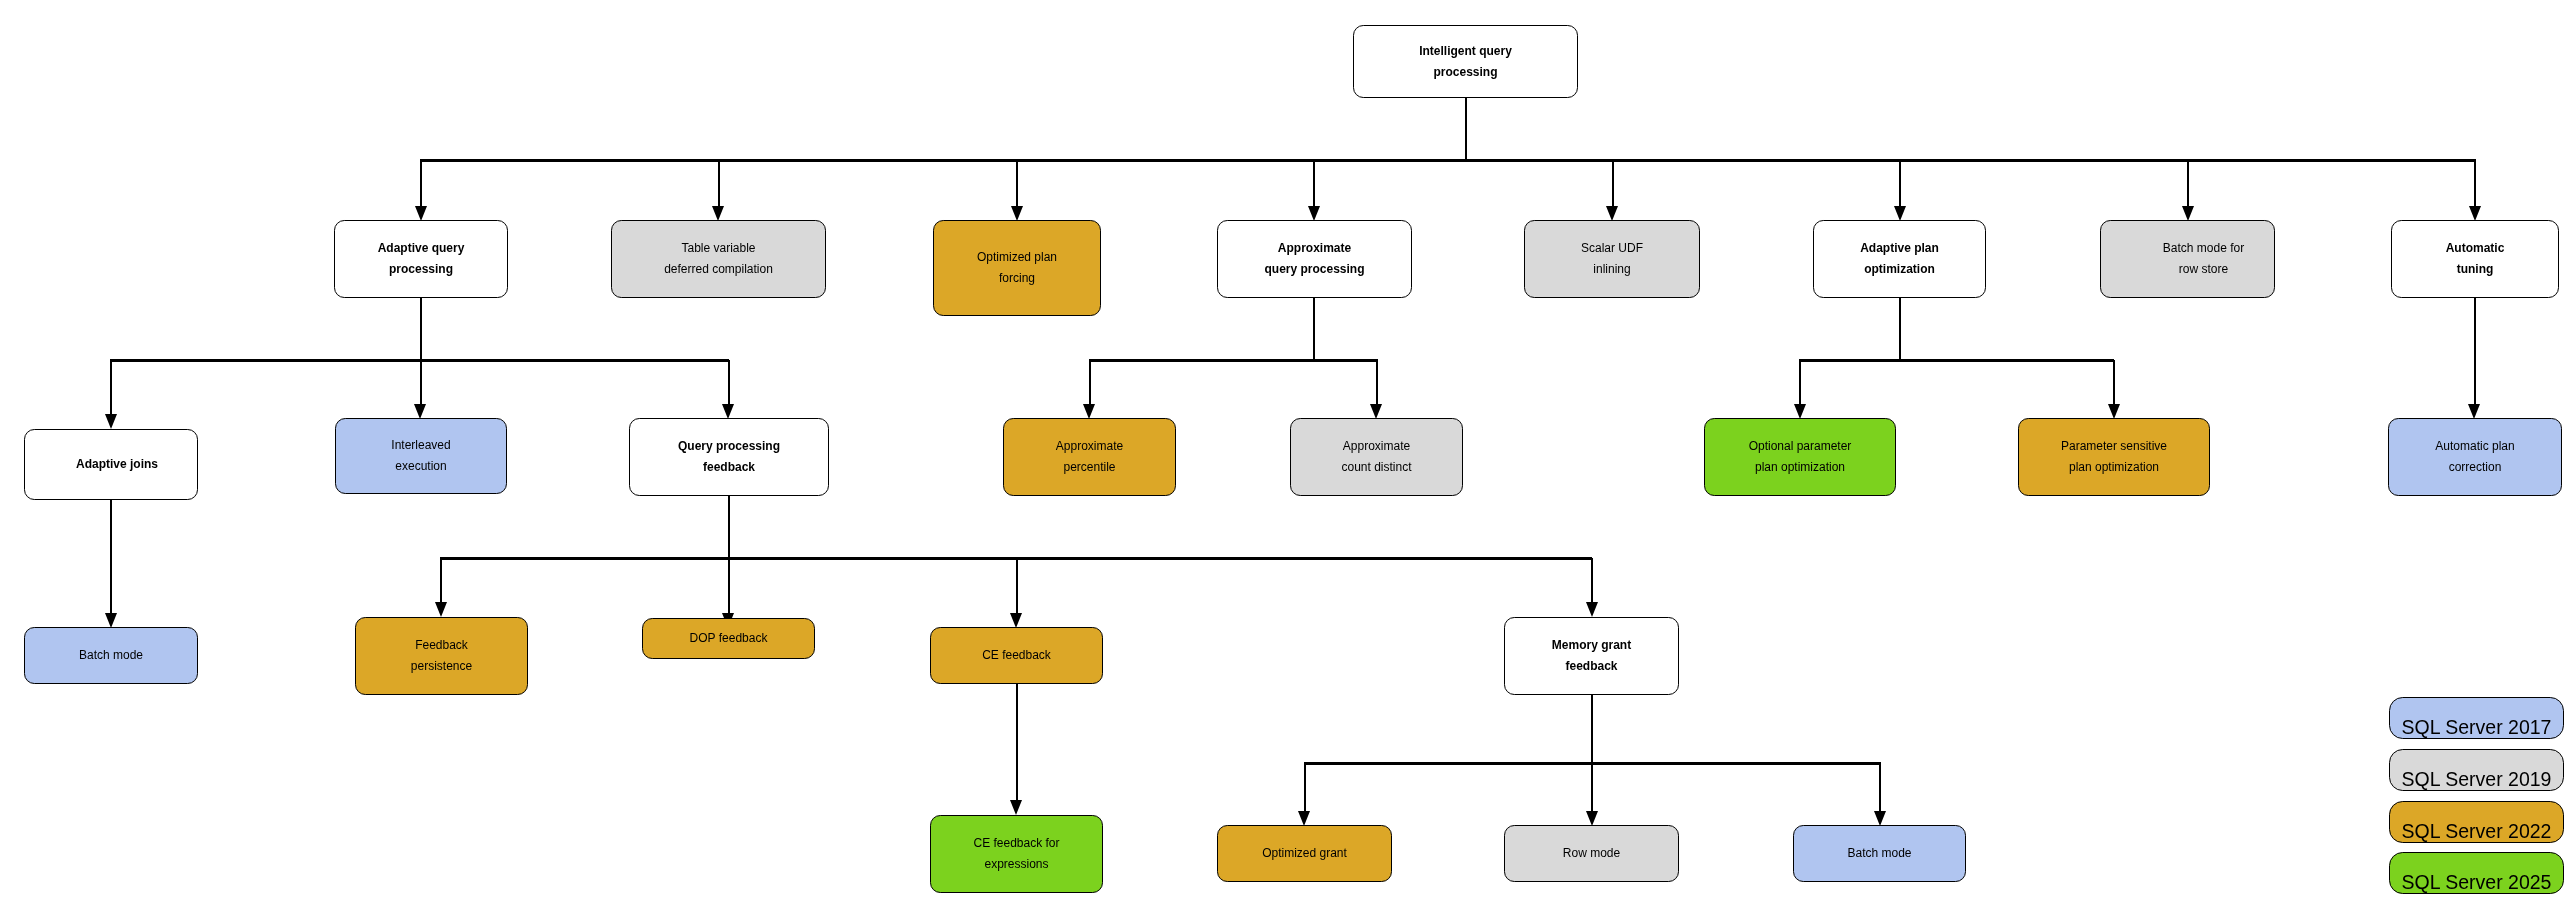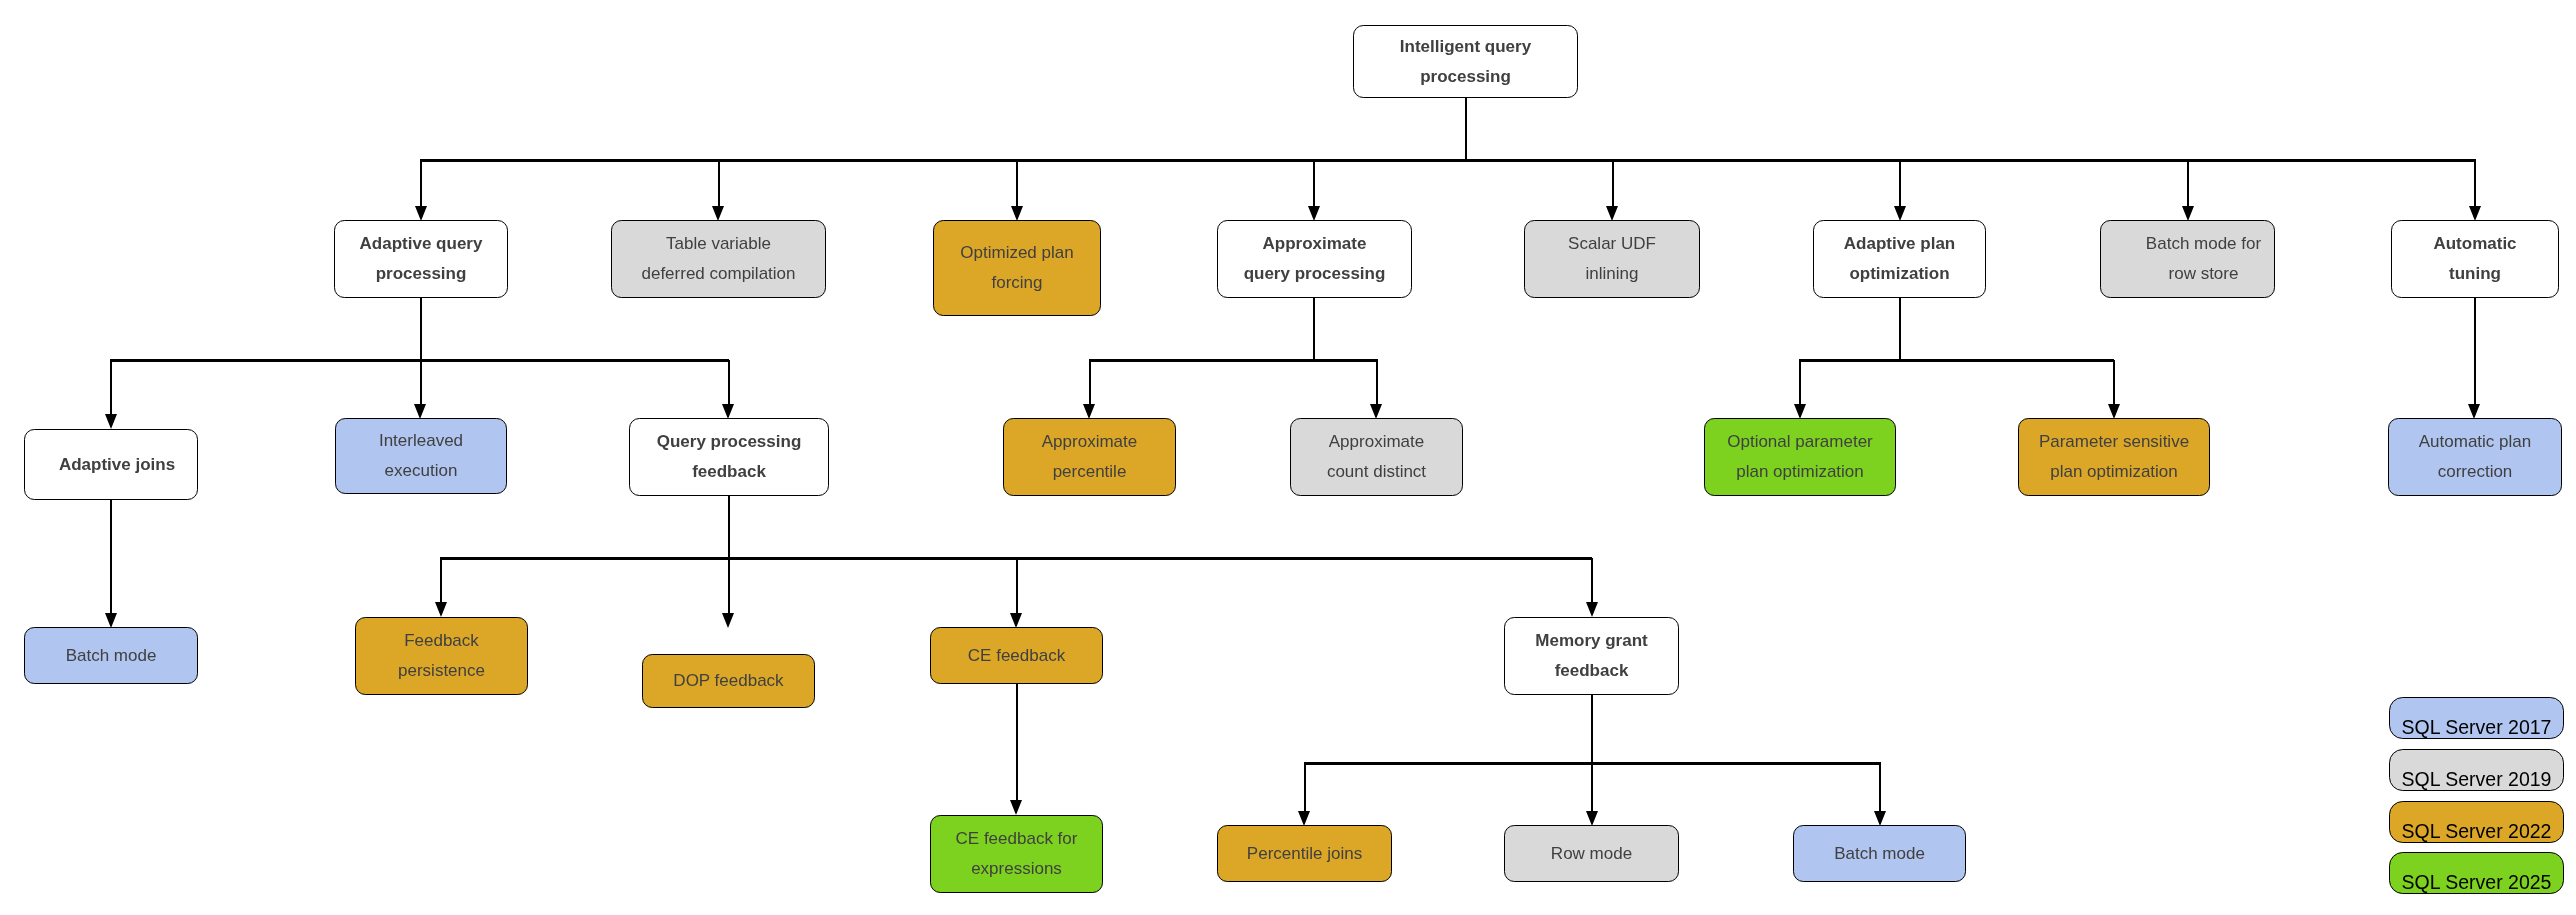--- a/index.html
+++ b/index.html
@@ -17,23 +17,23 @@
     border: 1.7px solid #000000;
     border-radius: 10.3px;
     display: flex;
     align-items: center;
     justify-content: center;
     text-align: center;
     background: #ffffff;
     z-index: 2;
   }
   .node .lbl {
-    font-size: 17px;
-    line-height: 30px;
-    color: #404040;
+    font-size: 12px;
+    line-height: 21px;
+    color: #000000;
     white-space: pre-line;
     padding: 0 4.6px;
   }
   .node.bold .lbl { font-weight: bold; }
   .edge { position: absolute; background: #000000; z-index: 1; }
   .arrowhead {
     position: absolute;
     width: 0; height: 0;
     border-left: 6.3px solid transparent;
     border-right: 6.3px solid transparent;
@@ -191,36 +191,36 @@
       <div class="lbl">Automatic plan
 correction</div>
     </div>
     <div class="node" style="left: 24px; top: 627px; width: 174px; height: 57px; background: rgb(176, 197, 240);">
       <div class="lbl">Batch mode</div>
     </div>
     <div class="node" style="left: 355px; top: 617px; width: 173px; height: 78px; background: rgb(220, 167, 39);">
       <div class="lbl">Feedback
 persistence</div>
     </div>
-    <div class="node" style="left: 642px; top: 654px; width: 173px; height: 54px; background: rgb(220, 167, 39);">
+    <div class="node" style="left: 642px; top: 618px; width: 173px; height: 41px; background: rgb(220, 167, 39);">
       <div class="lbl">DOP feedback</div>
     </div>
     <div class="node" style="left: 930px; top: 627px; width: 173px; height: 57px; background: rgb(220, 167, 39);">
       <div class="lbl">CE feedback</div>
     </div>
     <div class="node bold" style="left: 1504px; top: 617px; width: 175px; height: 78px; background: rgb(255, 255, 255);">
       <div class="lbl">Memory grant
 feedback</div>
     </div>
     <div class="node" style="left: 930px; top: 815px; width: 173px; height: 78px; background: rgb(124, 210, 30);">
       <div class="lbl">CE feedback for
 expressions</div>
     </div>
     <div class="node" style="left: 1217px; top: 825px; width: 175px; height: 57px; background: rgb(220, 167, 39);">
-      <div class="lbl">Percentile joins</div>
+      <div class="lbl">Optimized grant</div>
     </div>
     <div class="node" style="left: 1504px; top: 825px; width: 175px; height: 57px; background: rgb(217, 217, 217);">
       <div class="lbl">Row mode</div>
     </div>
     <div class="node" style="left: 1793px; top: 825px; width: 173px; height: 57px; background: rgb(176, 197, 240);">
       <div class="lbl">Batch mode</div>
     </div>
     <div class="legend-item" style="left: 2389px; top: 697px; width: 175px; height: 42px; background: rgb(176, 197, 240);">
       <div class="lbl">SQL Server 2017</div>
     </div>

